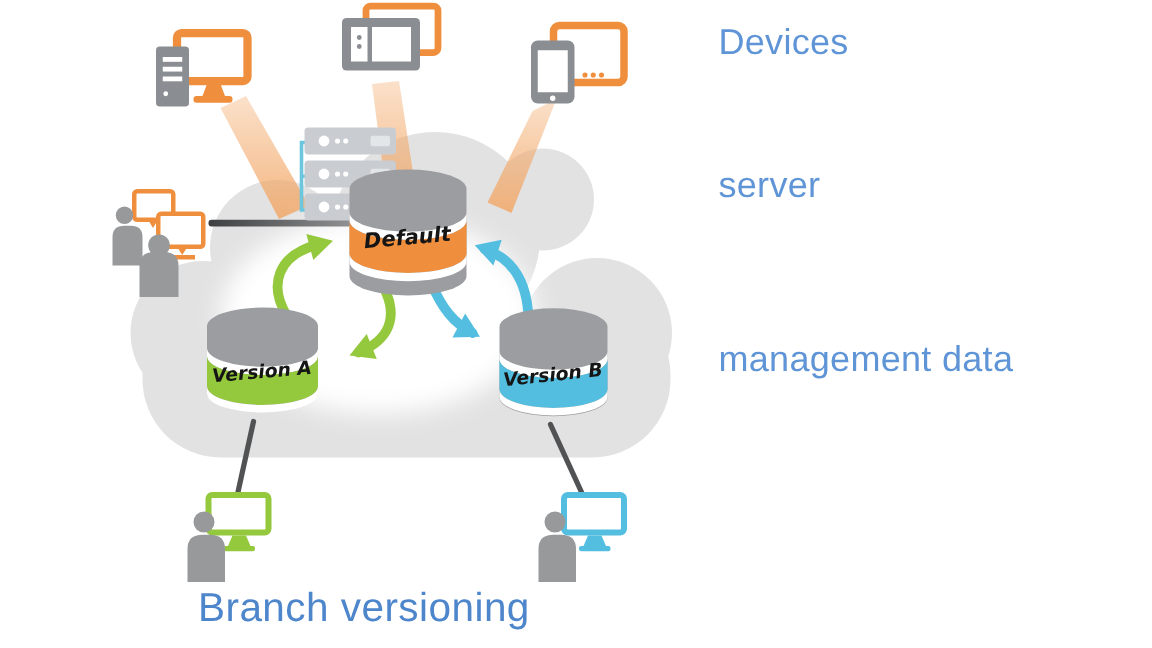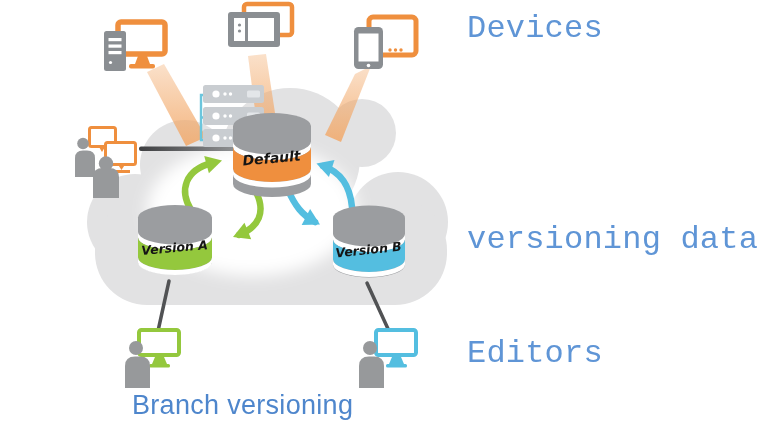--- a/index.html
+++ b/index.html
@@ -1,22 +1,22 @@
 <!DOCTYPE html>
 <html style="--orange: #EF8F3E; --green: #94C83D; --blue: #54BEE0; --label-blue: #5F95D6; --title-blue: #4E86CC; --cloud-gray: #E2E2E3; --db-gray: #9B9DA0; --person-gray: #97999B; --rack-gray: #C9CDD1; --bracket-blue: #6CC6DD; --dark-gray: #515254; --device-gray: #8A8E92; --beam-peach: #F2A868;"><head>
 <meta charset="utf-8">
 <style>
   html,body{margin:0;padding:0;background:#fff;}
   .stage{position:relative;width:768px;height:432px;background:#fff;overflow:hidden;
          font-family:"Liberation Sans", sans-serif;}
   .stage svg{position:absolute;left:0;top:0;}
 
   
-  .side-label{position:absolute;left:467px;color:var(--label-blue);
-              font-size:32px;line-height:31px;letter-spacing:.2px;font-weight:400;font-family:Liberation Mono, monospace;}
+  .side-label{position:absolute;left:479px;color:var(--label-blue);
+              font-size:24px;line-height:31px;letter-spacing:.2px;font-weight:400;}
   .diagram-title{position:absolute;left:132px;top:390px;color:var(--title-blue);
                  font-size:27px;font-weight:400;letter-spacing:.3px;}
 
   
   .cloud-part{fill:var(--cloud-gray);}
   .cloud-light{fill:#ffffff;}
   .beam{fill:url(#beamG);}
   .rack-unit{fill:var(--rack-gray);}
   .rack-cap{fill:#e3e6e9;}
   .rack-dot{fill:#ffffff;}
@@ -203,22 +203,20 @@
       <rect fill="var(--blue)" x="386" y="364" width="21" height="3.5" rx="1.5"></rect>
       <circle class="person" cx="370" cy="348" r="7"></circle>
       <path class="person" d="M359,388 L359,366 Q359,356.5 369,356.5 L374,356.5 Q384,356.5 384,366 L384,388 Z"></path>
     </g>
   </svg>
 
   <div class="side-label" style="top:13px">
     <div>Devices</div>
   </div>
   <div class="side-label" style="top:108px">
+    <div>server</div>
   </div>
   <div class="side-label" style="top:224px">
-    <div>versioning data</div>
-  </div>
-  <div class="side-label" style="top:338px">
-    <div>Editors</div>
+    <div>management data</div>
   </div>
 
   <div class="diagram-title">Branch versioning</div>
 </div>
 
 </body></html>

